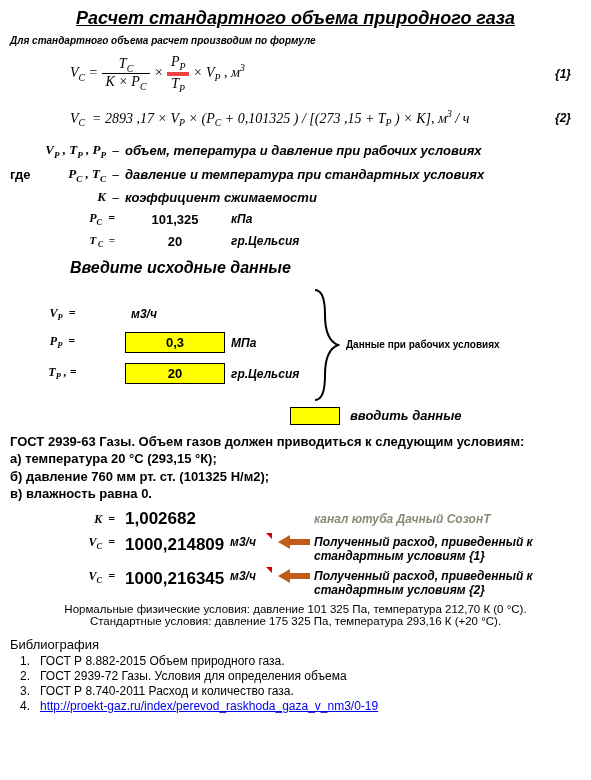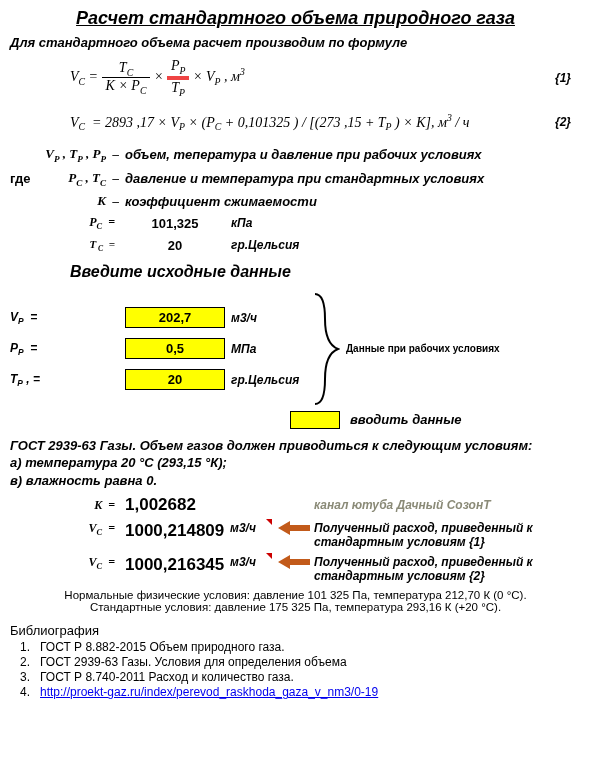--- a/index.html
+++ b/index.html
@@ -16,21 +16,21 @@
     text-align: center;
     font-size: 18px;
     font-weight: bold;
     font-style: italic;
     text-decoration: underline;
     margin-bottom: 6px;
   }
   .subtitle {
     font-weight: bold;
     font-style: italic;
-    font-size: 13px;
+    font-size: 10px;
     margin-bottom: 4px;
   }
   .formula-row {
     display: flex;
     align-items: center;
     margin: 8px 0 14px 60px;
   }
   .formula-row .ftxt {
     font-family: "Times New Roman", serif;
     font-style: italic;
@@ -69,40 +69,40 @@
     font-weight: bold;
     font-style: italic;
     font-size: 16px;
     margin: 10px 0 8px 60px;
   }
   .in-row {
     display: flex;
     align-items: center;
     margin: 10px 0 10px 0;
   }
-  .in-row .sym   { width: 115px; font-family:Liberation Sans, sans-serif; font-style:italic; font-weight:bold; text-align:left; padding-right:10px;}
+  .in-row .sym   { width: 115px; font-family:Liberation Serif, serif; font-style:italic; font-weight:bold; text-align:center; padding-right:10px;}
   .in-row .inbox { width: 100px; text-align:center; background:#ffff00; border:1px solid #000; font-weight:bold; font-size:13px; padding:2px 0;}
   .in-row .unit  { width: 80px; font-weight:bold; font-style:italic; padding-left:6px;}
   .bracket-area {
     display:flex;
     align-items:center;
     position:relative;
     min-height: 120px;
   }
   .bracket-col { width:300px; }
   .bracket-svg { width: 30px; height: 120px; }
   .bracket-label { font-weight:bold; font-size:10px; width:170px; padding-left:6px;}
   .legend-row {
     display:flex;
     align-items:center;
     margin: 2px 0 8px 280px;
   }
   .legend-box { width:50px; height:18px; background:#ffff00; border:1px solid #000; margin-right:10px;}
   .legend-txt { font-weight:bold; font-style:italic; font-size:13px;}
-  .gost-block { font-weight:bold; font-style:italic; font-size:13px; line-height:1.35; margin: 6px 0 4px 0;}
+  .gost-block { font-weight:bold; font-size:13px; line-height:1.35; margin: 6px 0 4px 0;}
   .res-row {
     display:flex;
     align-items:flex-start;
     margin: 6px 0;
   }
   .res-row .sym  { width: 115px; font-family:"Times New Roman",serif; font-style:italic; font-weight:bold; text-align:right; padding-right:10px;}
   .res-row .val  { width: 105px; text-align:left; font-weight:bold; font-size:17px; }
   .res-row .unit { width: 44px; font-weight:bold; font-style:italic; position:relative;}
   .res-row .redtri { position:absolute; top:-2px; right:2px; width:0;height:0;border-top:6px solid #c00;border-left:6px solid transparent;}
   .res-row .arrow { width: 40px; display:flex; align-items:center; justify-content:center;}
@@ -175,26 +175,25 @@
     <div class="unit">гр.Цельсия</div>
   </div>
 </div>
 
 <div class="section-h">Введите исходные данные</div>
 
 <div class="bracket-area">
   <div class="bracket-col">
     <div class="in-row">
       <div class="sym">V<sub>P</sub> &nbsp;=</div>
-      <div class="inbox">202,7</div>
       <div class="unit">м3/ч</div>
     </div>
     <div class="in-row">
       <div class="sym">P<sub>P</sub> &nbsp;=</div>
-      <div class="inbox">0,5</div>
+      <div class="inbox">0,3</div>
       <div class="unit">МПа</div>
     </div>
     <div class="in-row">
       <div class="sym">T<sub>P</sub> , =</div>
       <div class="inbox">20</div>
       <div class="unit">гр.Цельсия</div>
     </div>
   </div>
   <svg class="bracket-svg" viewBox="0 0 30 120">
     <path d="M5 5 Q15 5 15 30 Q15 55 28 60 Q15 65 15 90 Q15 115 5 115" stroke="#000" stroke-width="2" fill="none"></path>
@@ -203,20 +202,21 @@
 </div>
 
 <div class="legend-row">
   <div class="legend-box"></div>
   <div class="legend-txt">вводить данные</div>
 </div>
 
 <div class="gost-block">
   <div>ГОСТ 2939-63 Газы. Объем газов должен приводиться к следующим условиям:</div>
   <div>а) температура 20 °С (293,15 °К);</div>
+  <div>б) давление 760 мм рт. ст. (101325 Н/м2);</div>
   <div>в) влажность равна 0.</div>
 </div>
 
 <div class="res-row" style="align-items:center;">
   <div class="sym">K &nbsp;=</div>
   <div class="val">1,002682</div>
   <div class="unit"></div>
   <div class="arrow"></div>
   <div class="desc gray">канал ютуба Дачный СозонТ</div>
 </div>
@@ -250,21 +250,21 @@
   <div>Стандартные условия: давление 175 325 Па, температура 293,16 К (+20 °С).</div>
 </div>
 
 <div class="bib-head">Библиография</div>
 <div class="bib-row">
   <div class="bib-num">1.</div>
   <div class="bib-txt">ГОСТ Р 8.882-2015 Объем природного газа.</div>
 </div>
 <div class="bib-row">
   <div class="bib-num">2.</div>
-  <div class="bib-txt">ГОСТ 2939-63 Газы. Условия для определения объема</div>
+  <div class="bib-txt">ГОСТ 2939-72 Газы. Условия для определения объема</div>
 </div>
 <div class="bib-row">
   <div class="bib-num">3.</div>
   <div class="bib-txt">ГОСТ Р 8.740-2011   Расход и количество газа.</div>
 </div>
 <div class="bib-row">
   <div class="bib-num">4.</div>
   <div class="bib-txt bib-link">http://proekt-gaz.ru/index/perevod_raskhoda_gaza_v_nm3/0-19</div>
 </div>
 

